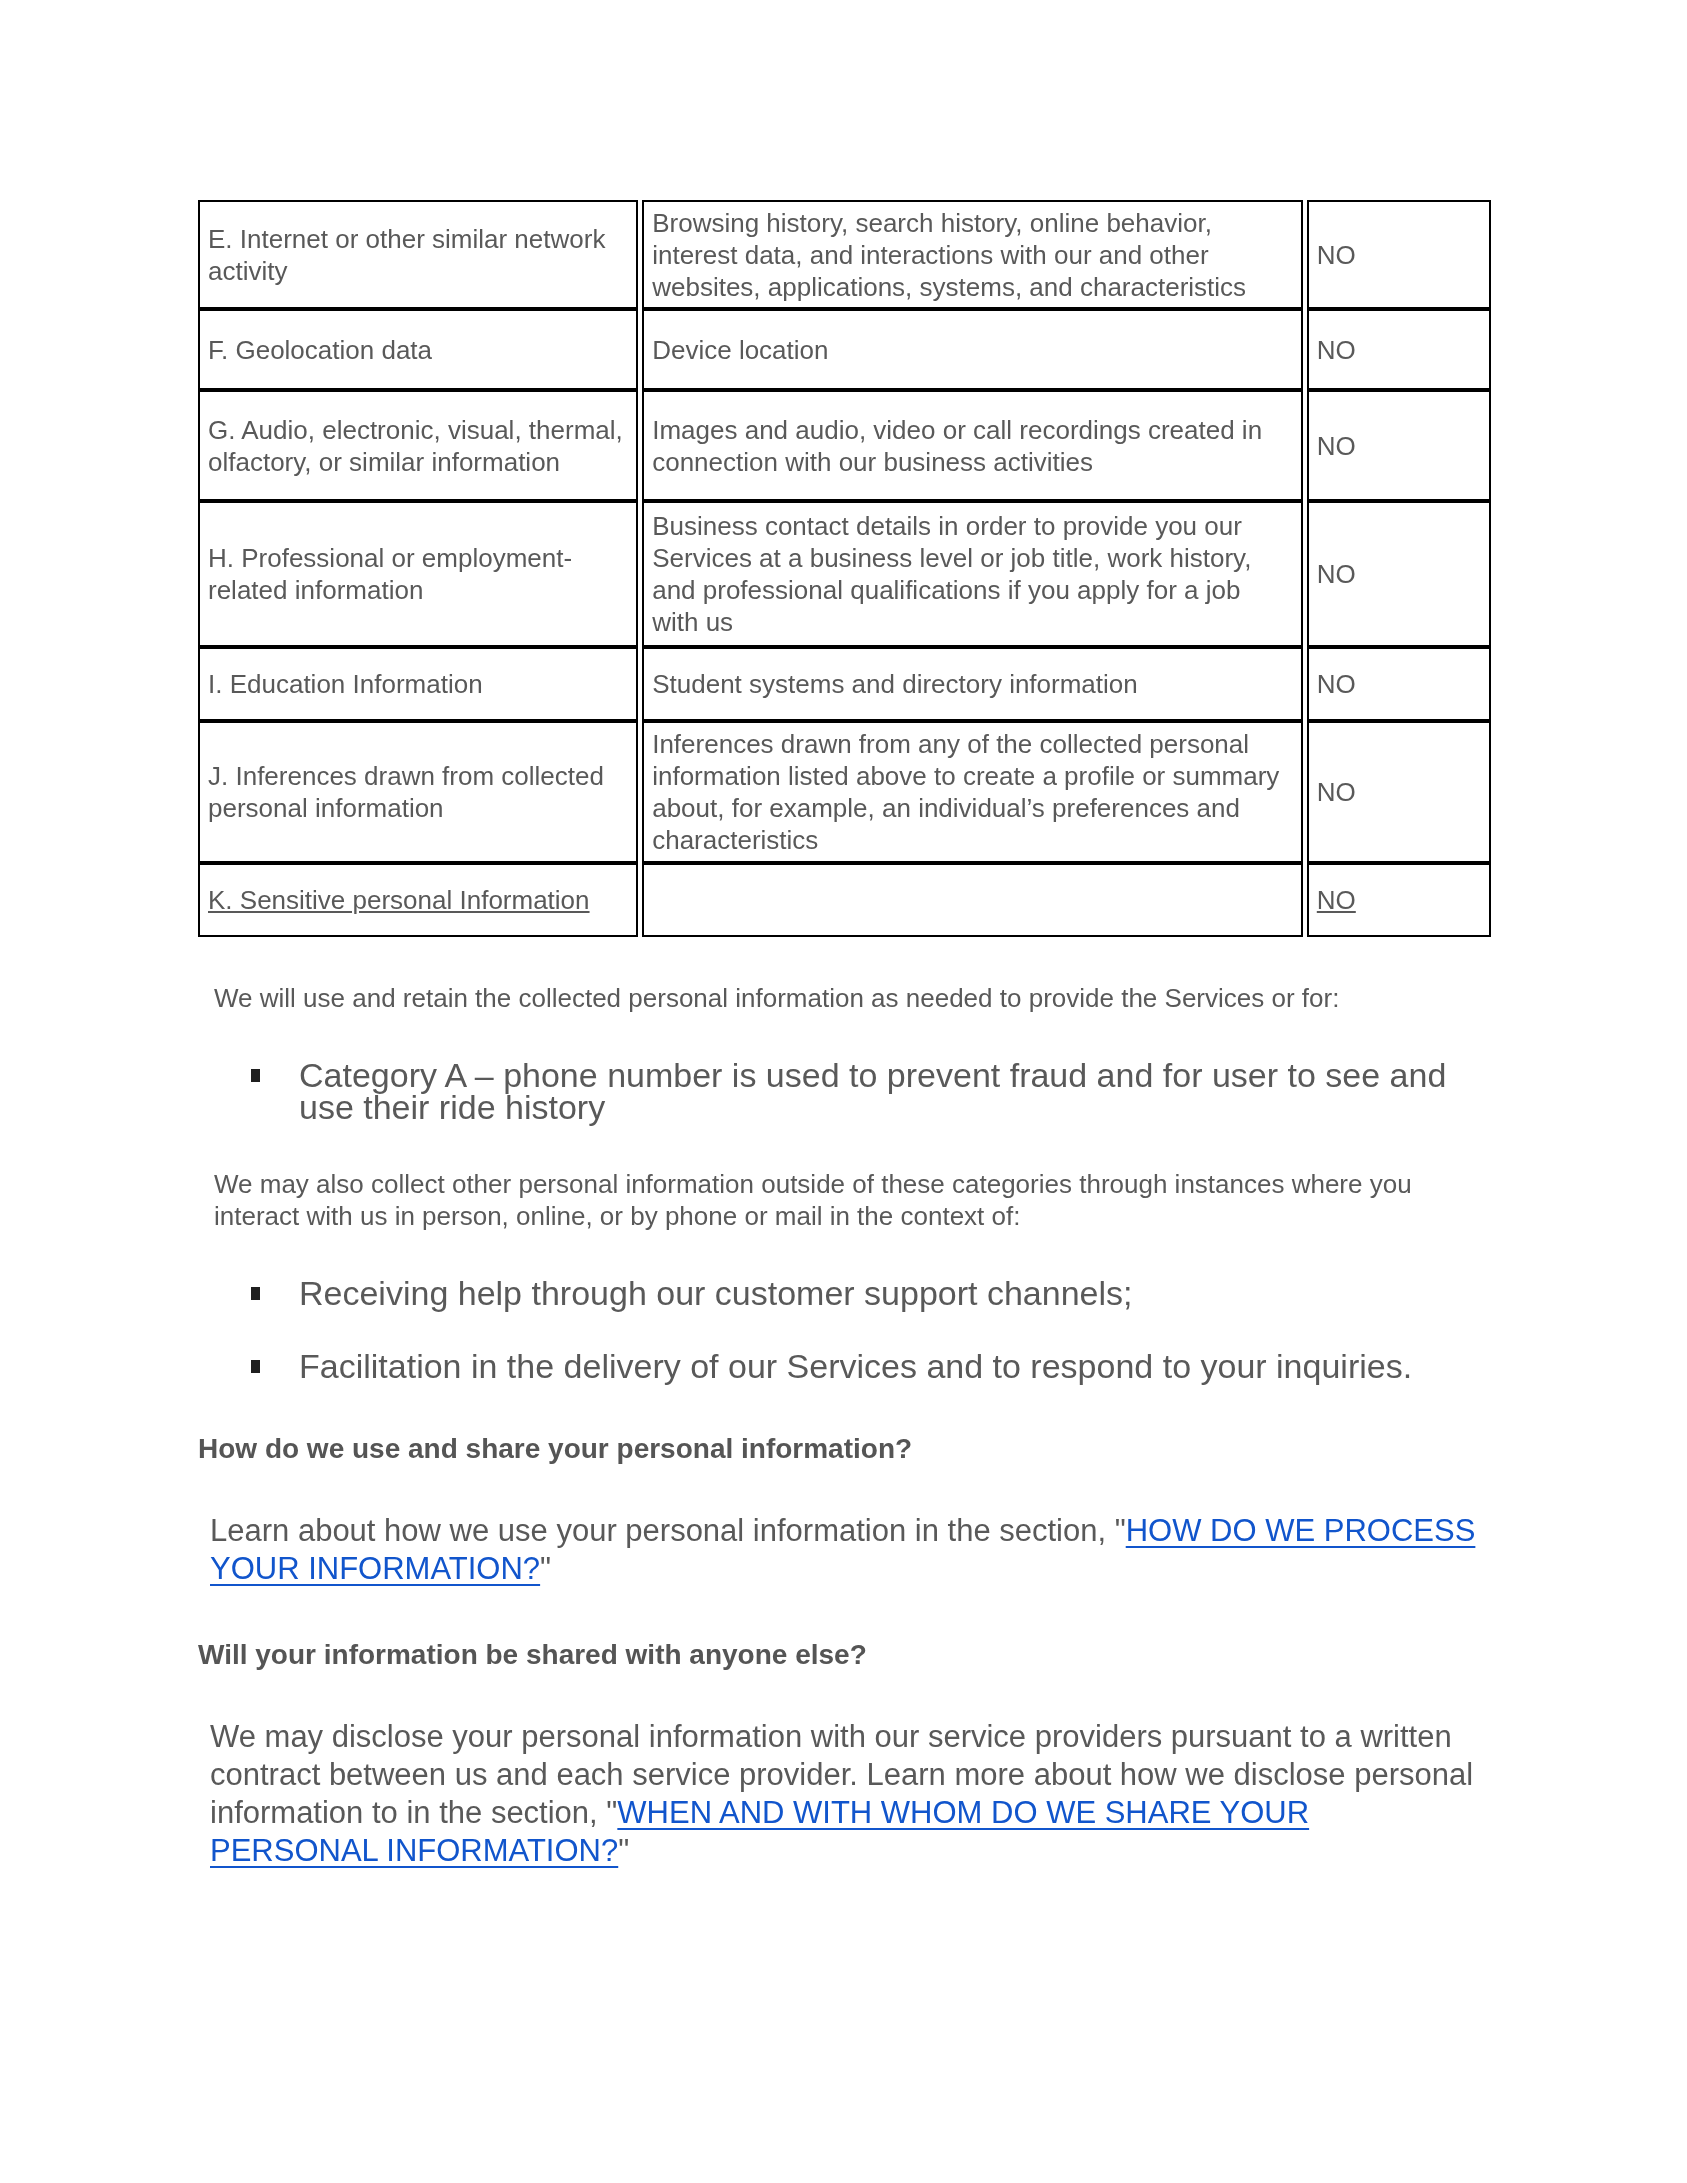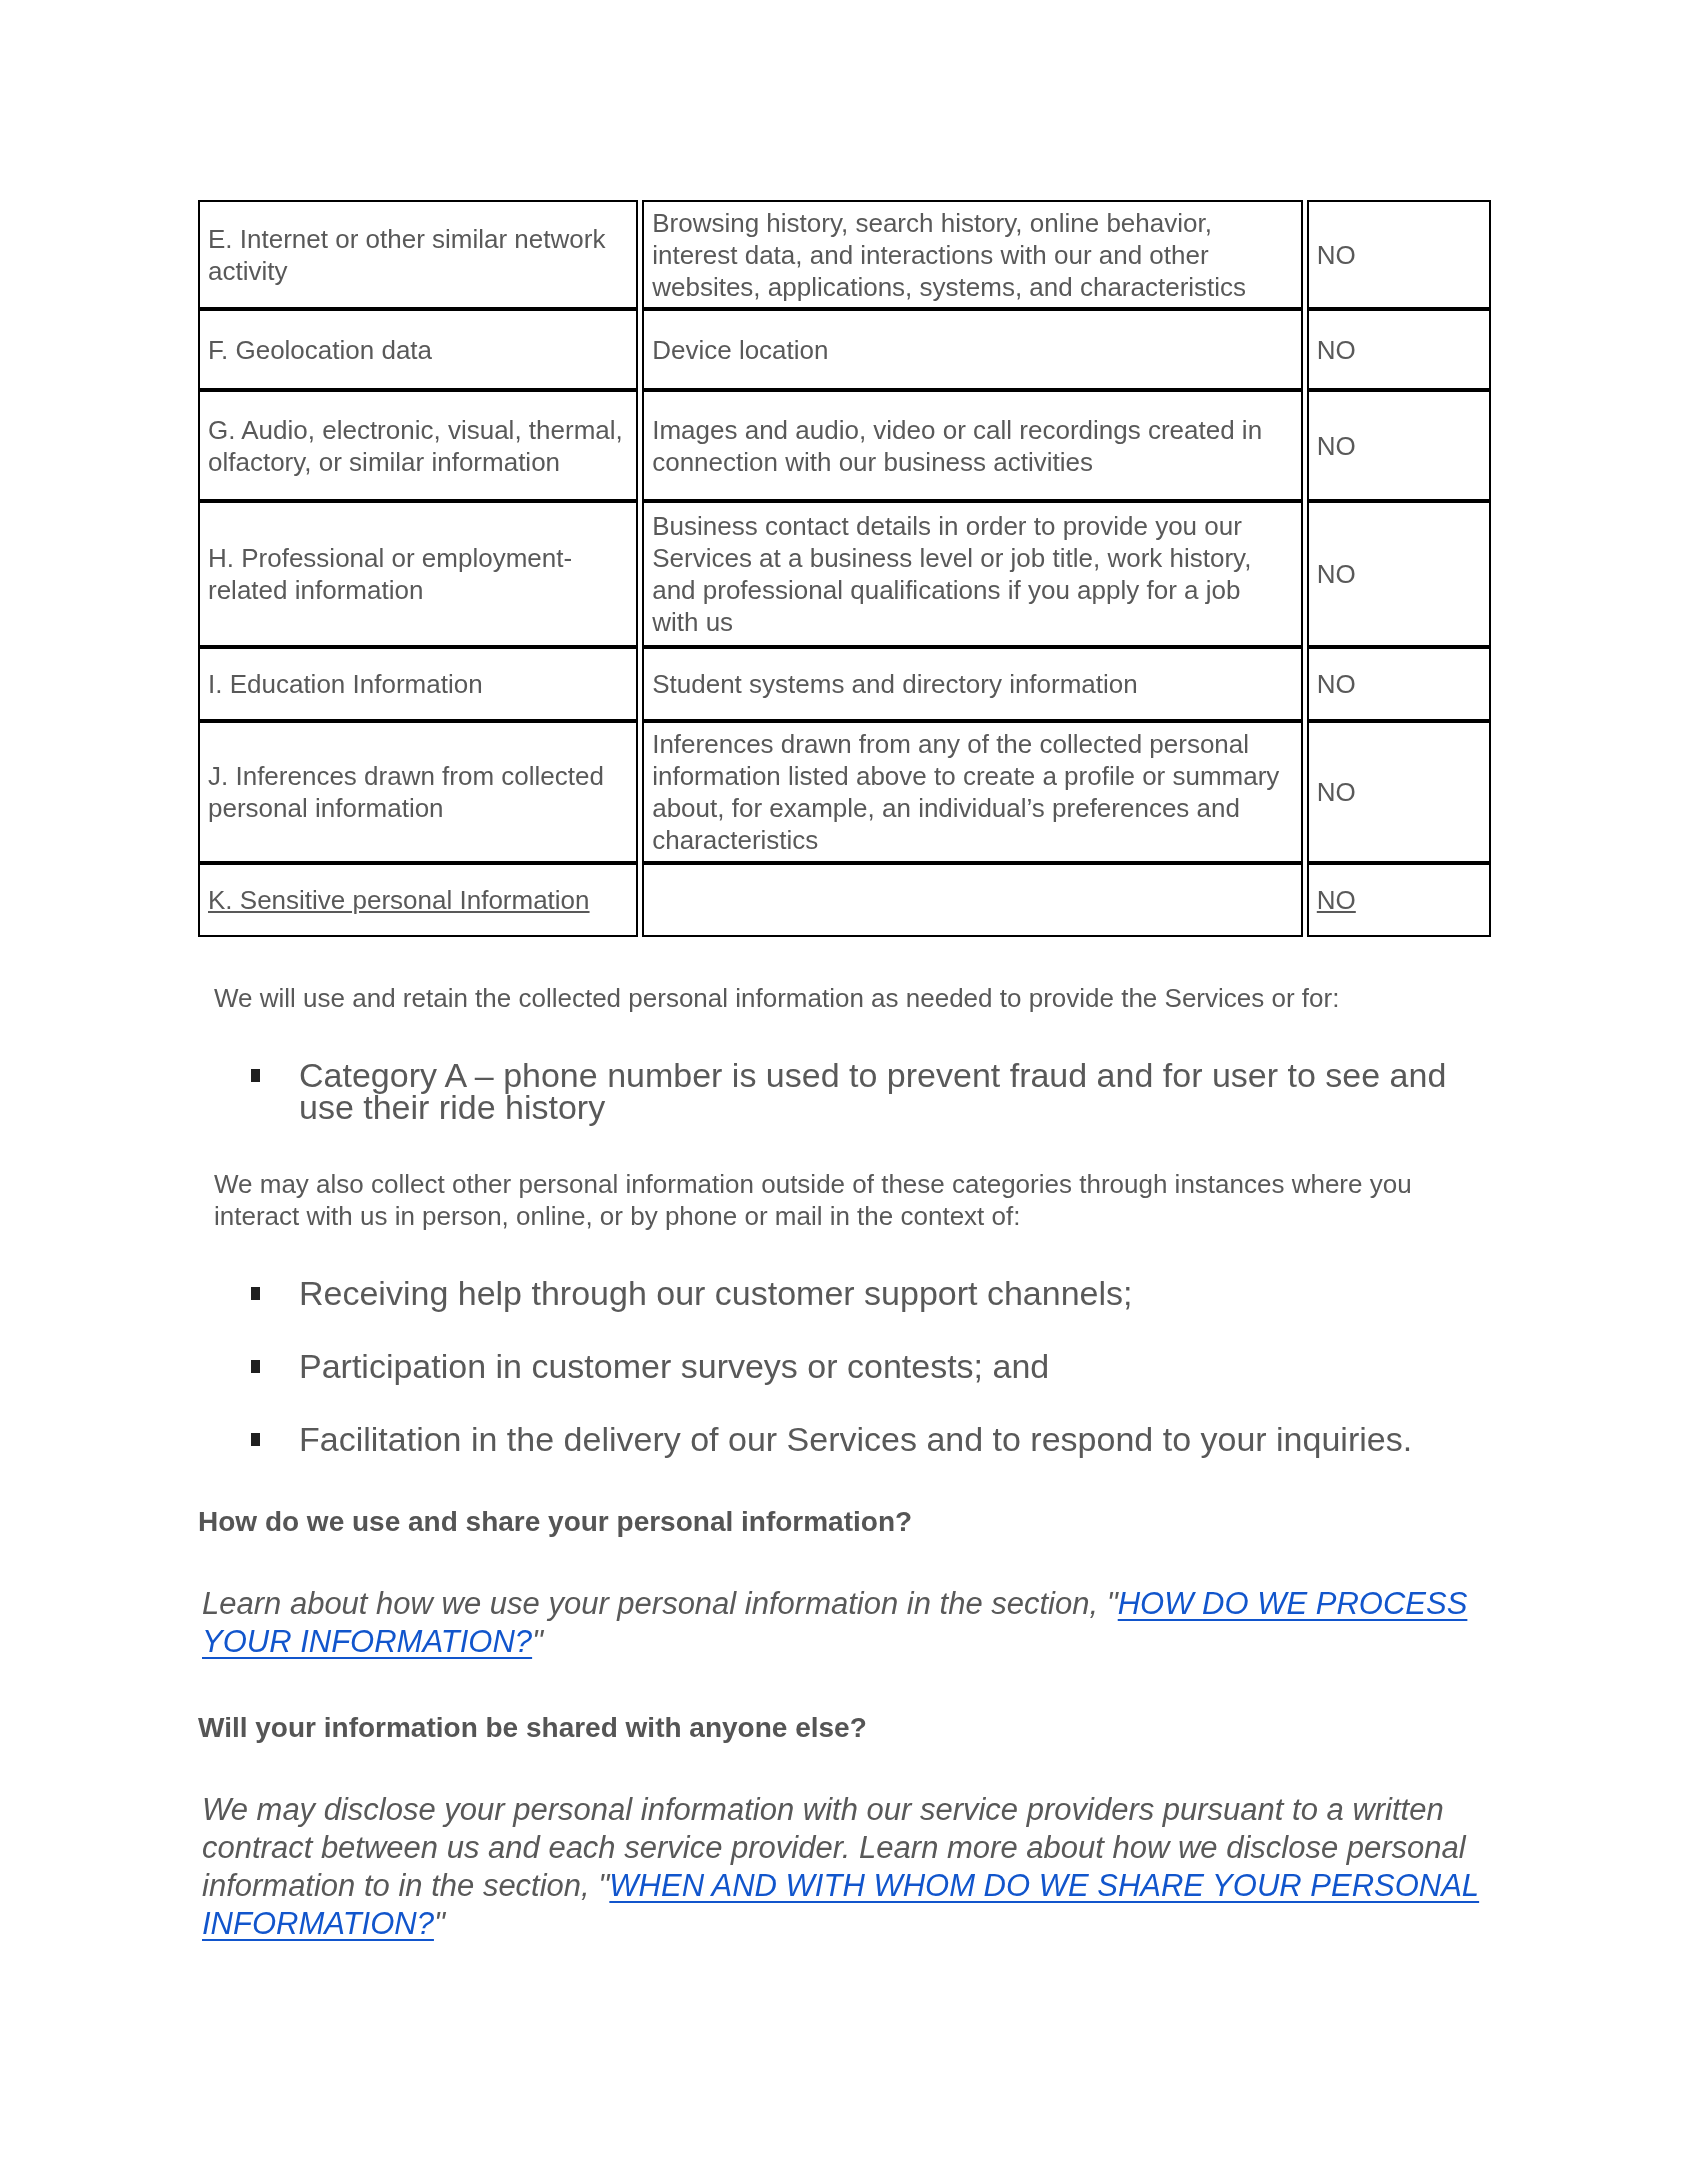--- a/index.html
+++ b/index.html
@@ -24,21 +24,21 @@
   td.col-collected{width:198px;text-align:left;padding-top:22.5px;}
   tr.row-e td{height:109px;}
   tr.row-f td{height:81px;}
   tr.row-g td{height:111px;}
   tr.row-h td{height:146px;}
   tr.row-i td{height:74px;}
   tr.row-j td{height:142px;}
   tr.row-k td{height:74px;text-decoration:underline;}
   
   .p{font-size:26px;line-height:32px;margin:45px 16px;}
-  .p-big{font-size:31px;line-height:38px;margin:46px 4px;font-style:italic;}
+  .p-big{font-size:31px;line-height:38px;margin:46px 12px;}
   .heading{font-size:28px;line-height:34px;font-weight:bold;color:#555555;margin:50px 0 46px;}
   ul.bullets{list-style:none;margin:42px 0;padding:0;}
   ul.bullets li{
     position:relative;padding-left:101px;margin:41px 0;
     font-size:34px;line-height:32px;
   }
   ul.bullets li::before{
     content:"";position:absolute;left:53px;top:10px;width:8.6px;height:12.6px;background:#1f1f1f;
   }
   a.doclink{
@@ -94,21 +94,20 @@
   <p class="p">We will use and retain the collected personal information as needed to provide the Services or for:</p>
 
   <ul class="bullets">
     <li>Category A – phone number is used to prevent fraud and for user to see and use their ride history</li>
   </ul>
 
   <p class="p">We may also collect other personal information outside of these categories through instances where you interact with us in person, online, or by phone or mail in the context of:</p>
 
   <ul class="bullets">
     <li>Receiving help through our customer support channels;</li>
-    <li>Participation in customer surveys or contests; and</li>
     <li>Facilitation in the delivery of our Services and to respond to your inquiries.</li>
   </ul>
 
   <p class="heading">How do we use and share your personal information?</p>
 
   <p class="p-big"><span>Learn about how we use your personal information in the section, "</span><a class="doclink">HOW DO WE PROCESS YOUR INFORMATION?</a><span>"</span></p>
 
   <p class="heading">Will your information be shared with anyone else?</p>
 
   <p class="p-big"><span>We may disclose your personal information with our service providers pursuant to a written contract between us and each service provider. Learn more about how we disclose personal information to in the section, "</span><a class="doclink">WHEN AND WITH WHOM DO WE SHARE YOUR PERSONAL INFORMATION?</a><span>"</span></p>

